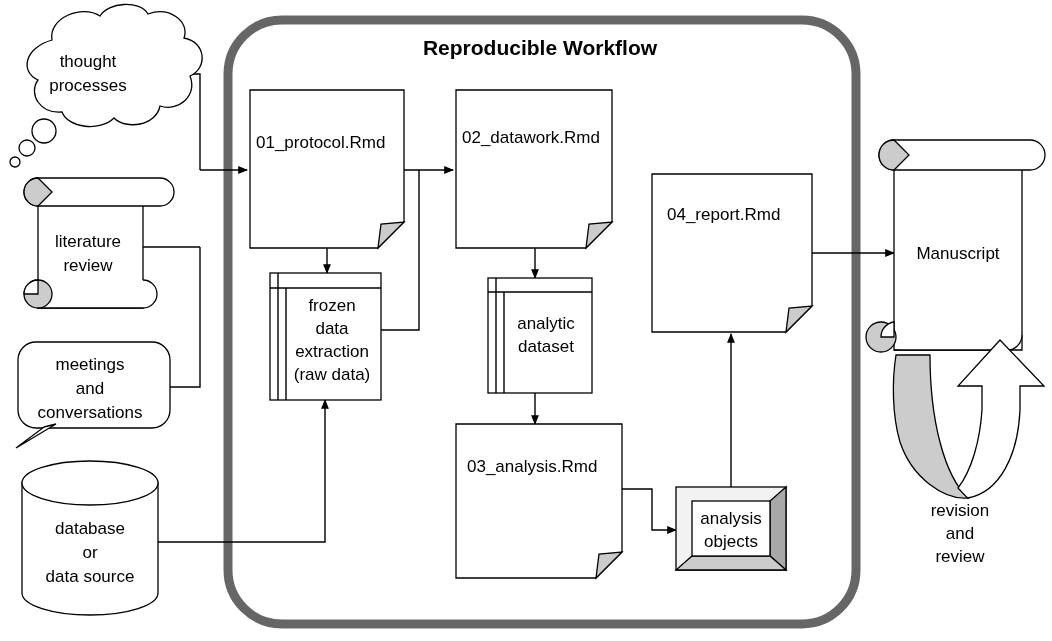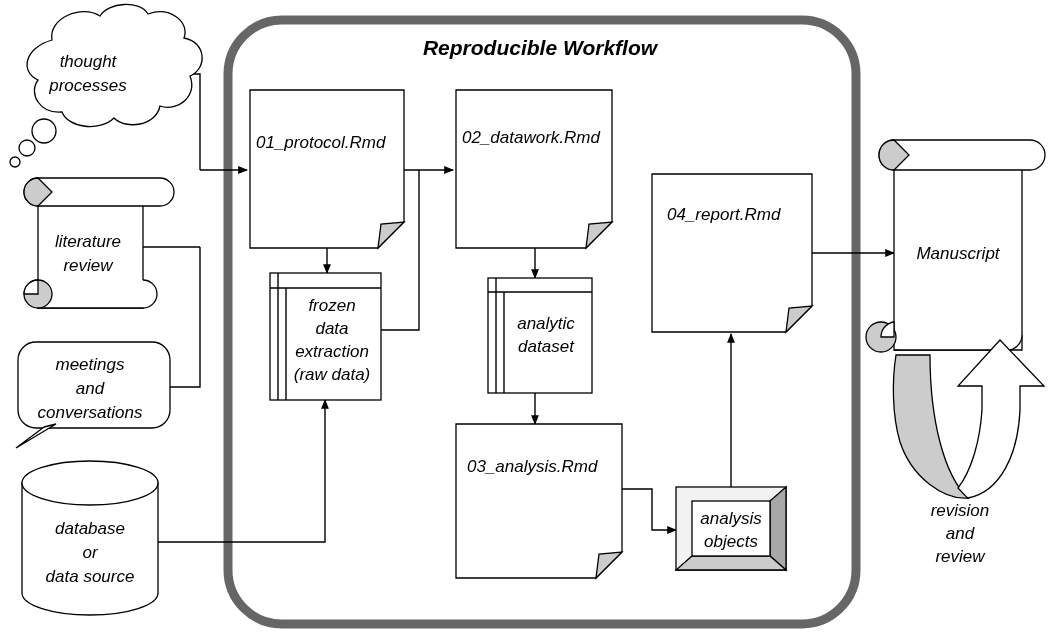--- a/index.html
+++ b/index.html
@@ -7,21 +7,20 @@
     padding: 0;
     background: #ffffff;
   }
   #canvas {
     position: relative;
     width: 1052px;
     height: 641px;
     background: #ffffff;
     font-family: "Liberation Sans", sans-serif;
     overflow: hidden;
-    font-style: italic;
   }
   svg { display: block; }
   .shape-stroke {
     fill: #ffffff;
     stroke: #000000;
     stroke-width: 1.3;
   }
   .shape-fold {
     fill: #cccccc;
     stroke: #000000;

